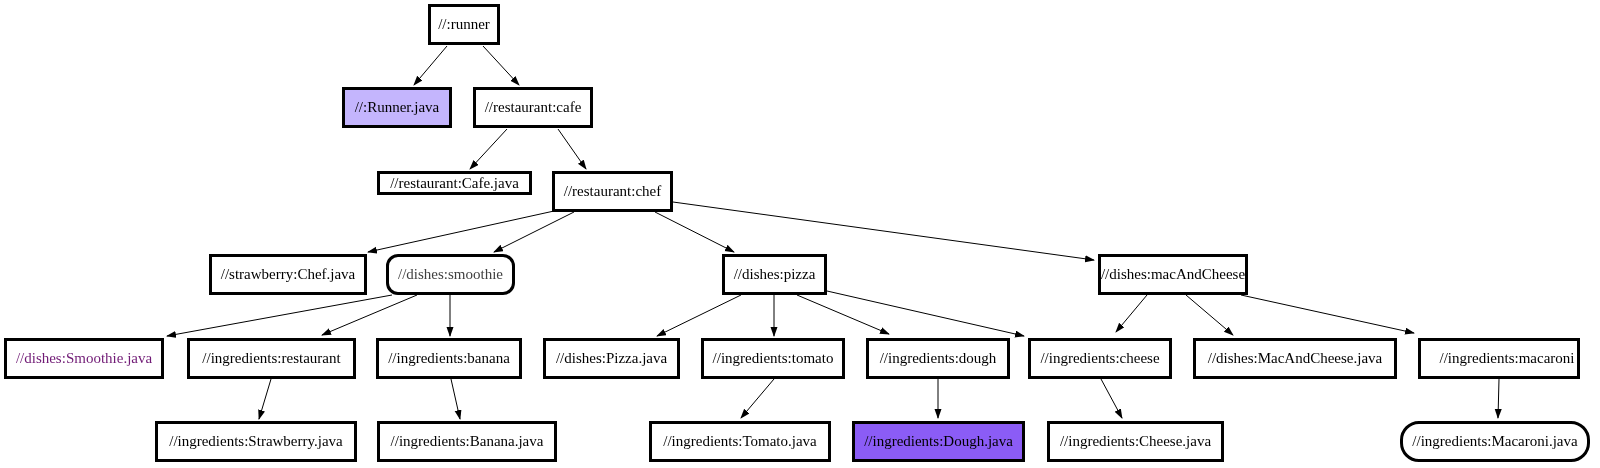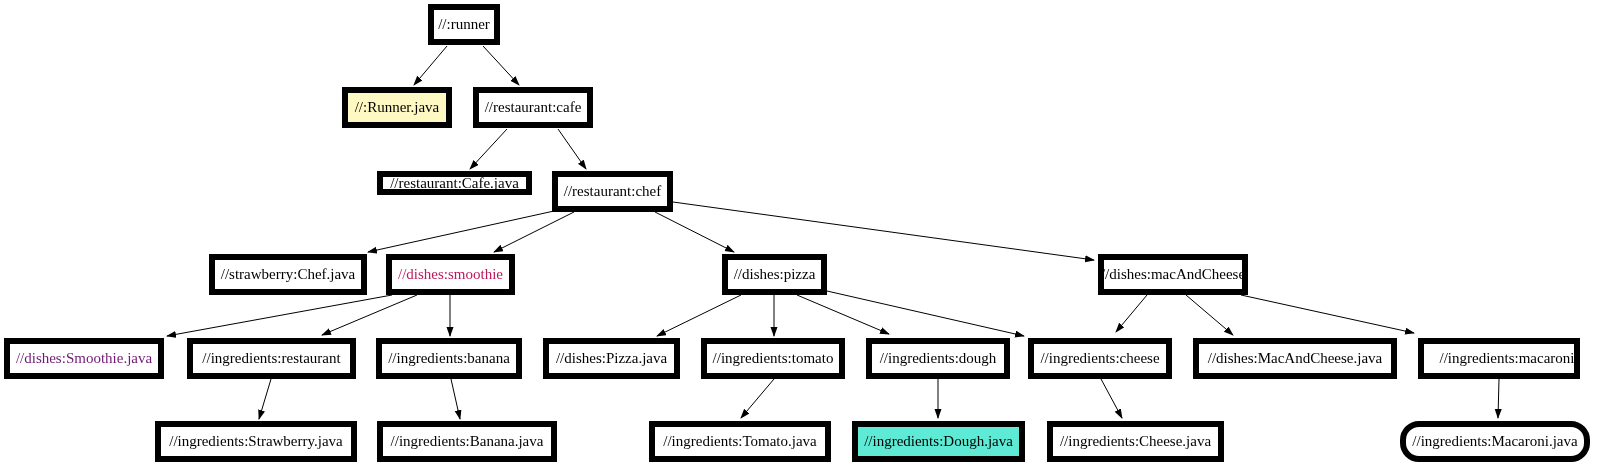--- a/index.html
+++ b/index.html
@@ -19,21 +19,21 @@
     position: absolute;
     left: 0;
     top: 0;
     width: 1600px;
     height: 468px;
     pointer-events: none;
   }
   .node {
     position: absolute;
     box-sizing: border-box;
-    border: 6px solid #0ea5e9;
+    border: 3px solid #0ea5e9;
     background: #ffffff;
     color: #000000;
     display: flex;
     align-items: center;
     justify-content: center;
     font-size: 15px;
     white-space: nowrap;
     overflow: hidden;
   }
 </style>
@@ -69,37 +69,37 @@
         <line x1="1186" y1="295" x2="1233" y2="335" stroke="#000000" stroke-width="1" marker-end="url(#arrowhead)"></line>
         <line x1="1241" y1="295" x2="1414" y2="333" stroke="#000000" stroke-width="1" marker-end="url(#arrowhead)"></line>
         <line x1="774" y1="379" x2="741" y2="418" stroke="#000000" stroke-width="1" marker-end="url(#arrowhead)"></line>
         <line x1="938" y1="379" x2="938" y2="418" stroke="#000000" stroke-width="1" marker-end="url(#arrowhead)"></line>
         <line x1="1101" y1="379" x2="1122" y2="418" stroke="#000000" stroke-width="1" marker-end="url(#arrowhead)"></line>
         <line x1="1499" y1="379" x2="1498" y2="418" stroke="#000000" stroke-width="1" marker-end="url(#arrowhead)"></line>
       </g>
   </svg>
   <div id="node-layer">
       <div class="node" style="left: 428px; top: 4px; width: 72px; height: 41px; background: rgb(255, 255, 255); border-color: rgb(0, 0, 0); color: rgb(0, 0, 0);">//:runner</div>
-      <div class="node" style="left: 342px; top: 87px; width: 110px; height: 41px; background: #fef9c3; border-color: rgb(0, 0, 0); color: rgb(0, 0, 0);">//:Runner.java</div>
+      <div class="node" style="left: 342px; top: 87px; width: 110px; height: 41px; background: #c4b5fd; border-color: rgb(0, 0, 0); color: rgb(0, 0, 0);">//:Runner.java</div>
       <div class="node" style="left: 473px; top: 87px; width: 120px; height: 41px; background: rgb(255, 255, 255); border-color: rgb(0, 0, 0); color: rgb(0, 0, 0);">//restaurant:cafe</div>
       <div class="node" style="left: 377px; top: 171px; width: 155px; height: 24px; background: rgb(255, 255, 255); border-color: rgb(0, 0, 0); color: rgb(0, 0, 0);">//restaurant:Cafe.java</div>
       <div class="node" style="left: 552px; top: 171px; width: 121px; height: 41px; background: rgb(255, 255, 255); border-color: rgb(0, 0, 0); color: rgb(0, 0, 0);">//restaurant:chef</div>
       <div class="node" style="left: 209px; top: 254px; width: 158px; height: 41px; background: rgb(255, 255, 255); border-color: rgb(0, 0, 0); color: rgb(0, 0, 0);">//strawberry:Chef.java</div>
-      <div class="node" style="left: 386px; top: 254px; width: 129px; height: 41px; background: rgb(255, 255, 255); border-color: rgb(0, 0, 0); color: #be185d;">//dishes:smoothie</div>
+      <div class="node" style="left: 386px; top: 254px; width: 129px; height: 41px; background: rgb(255, 255, 255); border-color: rgb(0, 0, 0); color: #404040; border-radius: 12px;">//dishes:smoothie</div>
       <div class="node" style="left: 722px; top: 254px; width: 105px; height: 41px; background: rgb(255, 255, 255); border-color: rgb(0, 0, 0); color: rgb(0, 0, 0);">//dishes:pizza</div>
       <div class="node" style="left: 1098px; top: 254px; width: 150px; height: 41px; background: rgb(255, 255, 255); border-color: rgb(0, 0, 0); color: rgb(0, 0, 0);">//dishes:macAndCheese</div>
       <div class="node" style="left: 4px; top: 338px; width: 160px; height: 41px; background: rgb(255, 255, 255); border-color: rgb(0, 0, 0); color: #701a75;">//dishes:Smoothie.java</div>
       <div class="node" style="left: 187px; top: 338px; width: 169px; height: 41px; background: rgb(255, 255, 255); border-color: rgb(0, 0, 0); color: rgb(0, 0, 0);">//ingredients:restaurant</div>
       <div class="node" style="left: 376px; top: 338px; width: 146px; height: 41px; background: rgb(255, 255, 255); border-color: rgb(0, 0, 0); color: rgb(0, 0, 0);">//ingredients:banana</div>
       <div class="node" style="left: 543px; top: 338px; width: 137px; height: 41px; background: rgb(255, 255, 255); border-color: rgb(0, 0, 0); color: rgb(0, 0, 0);">//dishes:Pizza.java</div>
       <div class="node" style="left: 701px; top: 338px; width: 144px; height: 41px; background: rgb(255, 255, 255); border-color: rgb(0, 0, 0); color: rgb(0, 0, 0);">//ingredients:tomato</div>
       <div class="node" style="left: 866px; top: 338px; width: 144px; height: 41px; background: rgb(255, 255, 255); border-color: rgb(0, 0, 0); color: rgb(0, 0, 0);">//ingredients:dough</div>
       <div class="node" style="left: 1028px; top: 338px; width: 144px; height: 41px; background: rgb(255, 255, 255); border-color: rgb(0, 0, 0); color: rgb(0, 0, 0);">//ingredients:cheese</div>
       <div class="node" style="left: 1193px; top: 338px; width: 204px; height: 41px; background: rgb(255, 255, 255); border-color: rgb(0, 0, 0); color: rgb(0, 0, 0);">//dishes:MacAndCheese.java</div>
       <div class="node" style="left: 1418px; top: 338px; width: 162px; height: 41px; background: rgb(255, 255, 255); border-color: rgb(0, 0, 0); color: rgb(0, 0, 0); padding-left: 16px;">//ingredients:macaroni</div>
       <div class="node" style="left: 155px; top: 421px; width: 202px; height: 41px; background: rgb(255, 255, 255); border-color: rgb(0, 0, 0); color: rgb(0, 0, 0);">//ingredients:Strawberry.java</div>
       <div class="node" style="left: 377px; top: 421px; width: 180px; height: 41px; background: rgb(255, 255, 255); border-color: rgb(0, 0, 0); color: rgb(0, 0, 0);">//ingredients:Banana.java</div>
       <div class="node" style="left: 649px; top: 421px; width: 182px; height: 41px; background: rgb(255, 255, 255); border-color: rgb(0, 0, 0); color: rgb(0, 0, 0);">//ingredients:Tomato.java</div>
-      <div class="node" style="left: 852px; top: 421px; width: 173px; height: 41px; background: #5eead4; border-color: rgb(0, 0, 0); color: rgb(0, 0, 0);">//ingredients:Dough.java</div>
+      <div class="node" style="left: 852px; top: 421px; width: 173px; height: 41px; background: #8b5cf6; border-color: rgb(0, 0, 0); color: rgb(0, 0, 0);">//ingredients:Dough.java</div>
       <div class="node" style="left: 1047px; top: 421px; width: 177px; height: 41px; background: rgb(255, 255, 255); border-color: rgb(0, 0, 0); color: rgb(0, 0, 0);">//ingredients:Cheese.java</div>
       <div class="node" style="left: 1400px; top: 421px; width: 190px; height: 41px; background: rgb(255, 255, 255); border-color: rgb(0, 0, 0); color: rgb(0, 0, 0); border-radius: 19px;">//ingredients:Macaroni.java</div>
     </div>
 </div>
 
 </body></html>

